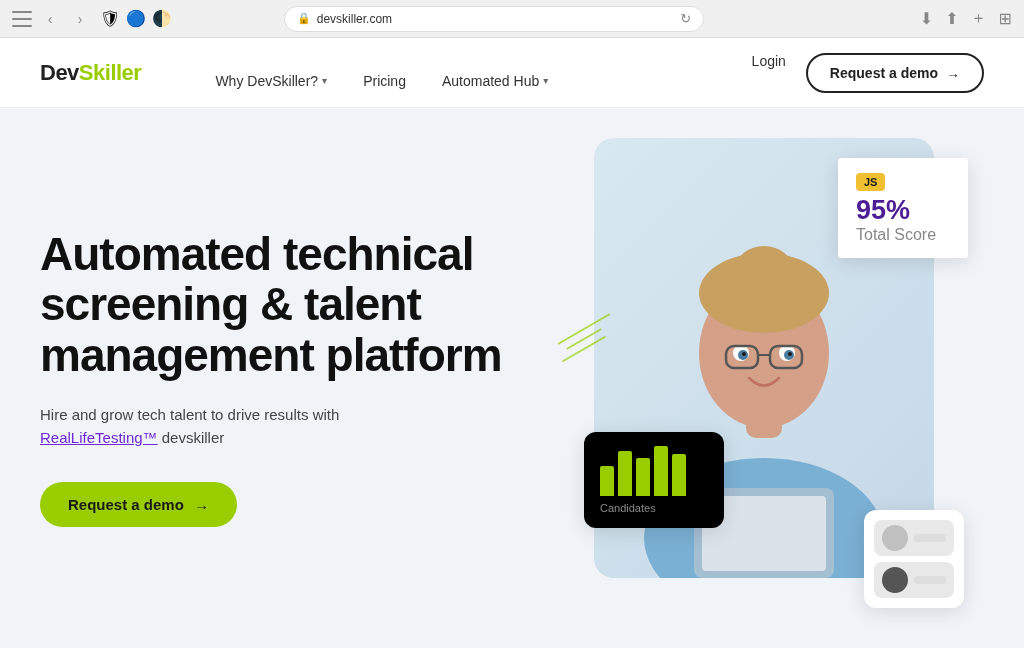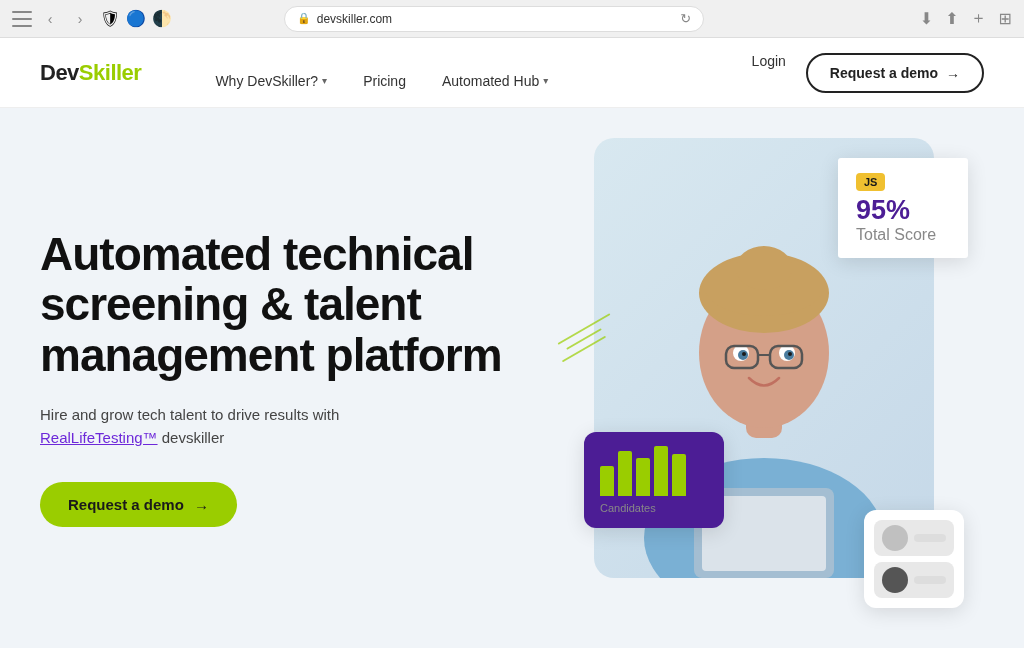--- a/index.html
+++ b/index.html
@@ -240,21 +240,21 @@
       font-size: 16px;
       color: #888;
       margin-top: 2px;
     }
 
     
     .candidates-card {
       position: absolute;
       bottom: 100px;
       left: 10px;
-      background: #4c1d95;
+      background: #000000;
       border-radius: 12px;
       padding: 14px 16px;
       box-shadow: 0 4px 20px rgba(0,0,0,0.12);
       width: 140px;
       z-index: 10;
     }
     .candidates-bars {
       display: flex;
       align-items: flex-end;
       gap: 4px;

